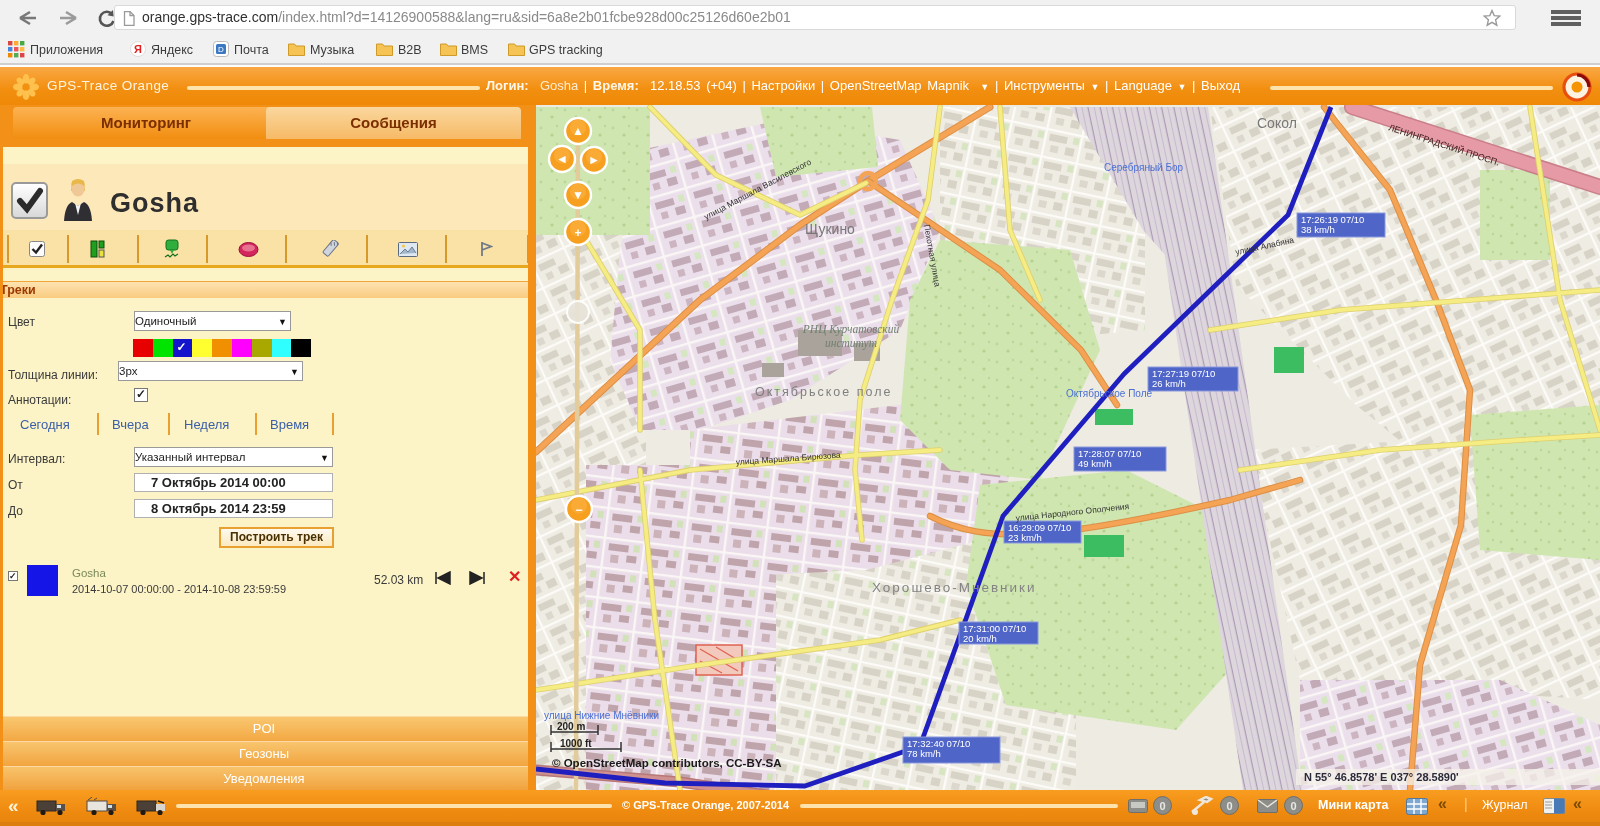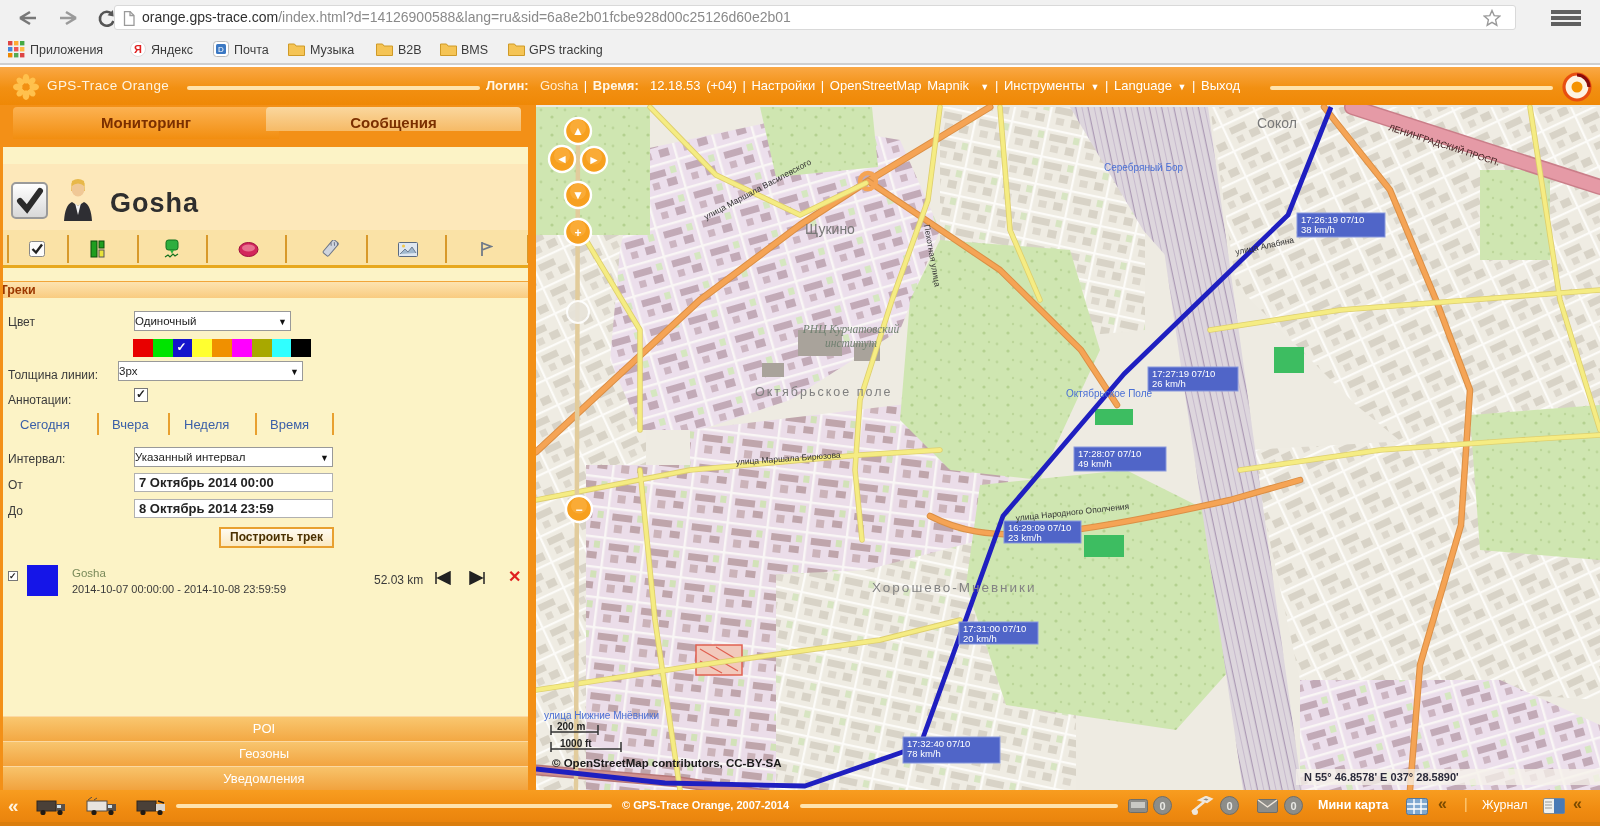--- a/index.html
+++ b/index.html
@@ -3,21 +3,21 @@
 <style>
 *{margin:0;padding:0;box-sizing:border-box}
 body{width:1600px;height:826px;position:relative;font-family:"Liberation Sans",sans-serif;overflow:hidden;background:#fff}
 .abs{position:absolute}
 
 .bkm{position:absolute;top:9px;font-size:12.5px;color:#3c3c3c;font-family:"Liberation Sans",sans-serif}
 
 .lbl{font-size:12px;color:#3a3a3a}
 .sel{position:absolute;height:20px;background:#fff;border:1px solid #999;font-size:11.5px;color:#222;line-height:18px;padding-left:0}
 .sel .ar{position:absolute;right:3px;top:1px;font-size:9px;color:#111}
-.inp{position:absolute;height:19px;background:#fff;border:1px solid #b0b0b0;font-size:13px;font-weight:bold;color:#222;line-height:17px;padding-left:4px;white-space:nowrap}
+.inp{position:absolute;height:19px;background:#fff;border:1px solid #b0b0b0;font-size:13px;font-weight:bold;color:#222;line-height:17px;padding-left:16px;white-space:nowrap}
 .btl{font-size:13px;color:#3a5fa8}
 .vsep{position:absolute;width:2px;height:22px;background:#e8a030}
 .pbar{position:absolute;left:0;width:528px;height:25px;border-top:1px solid #fcd9a2;text-align:center;line-height:24px;font-size:13px;color:#fff}
 
 .fcirc{position:absolute;top:6px;width:19px;height:19px;border-radius:50%;background:#8d8d89;border:1.5px solid #6e6e6a;color:#e8e8e4;font-size:11px;font-weight:bold;text-align:center;line-height:19px}
 </style></head>
 <body>
 
 <div class="abs" style="left:0;top:0;width:1600px;height:34px;background:#f1f1f1">
   <svg class="abs" style="left:16px;top:8px" width="100" height="20" viewBox="0 0 100 20">
@@ -318,21 +318,21 @@
     <g>
       <circle cx="43" cy="404" r="13" fill="#f7a01f" stroke="#fff" stroke-width="2.4"></circle>
       <circle cx="43" cy="400.5" r="8" fill="#fbaf3f" opacity="0.75"></circle>
       <text x="43" y="409" font-size="12" font-weight="bold" fill="#fff" text-anchor="middle" font-family="Liberation Sans">−</text>
     </g>
 </svg>
 
 <div class="abs" style="left:0;top:105px;width:536px;height:685px;background:#fcf3c6">
   <div class="abs" style="left:0;top:0;width:536px;height:42px;background:#f39017"></div>
   <div class="abs" style="left:13px;top:2px;width:266px;height:32px;background:linear-gradient(#fcb252,#f28e10);border-top-left-radius:4px;border-top-right-radius:4px;text-align:center;line-height:32px;font-size:15px;font-weight:bold;color:#7b2f00">Мониторинг</div>
-  <div class="abs" style="left:266px;top:2px;width:255px;height:24px;background:linear-gradient(#fad79e,#f6ba66);border-top-left-radius:4px;border-top-right-radius:4px;text-align:center;line-height:32px;font-size:15px;font-weight:bold;color:#7b2f00">Сообщения</div>
+  <div class="abs" style="left:266px;top:2px;width:255px;height:32px;background:linear-gradient(#fad79e,#f6ba66);border-top-left-radius:4px;border-top-right-radius:4px;text-align:center;line-height:32px;font-size:15px;font-weight:bold;color:#7b2f00">Сообщения</div>
   <div class="abs" style="left:0;top:59px;width:528px;height:66px;background:#fde8ba"></div>
   <div class="abs" style="left:11px;top:77px;width:37px;height:37px;background:linear-gradient(#ffffff,#d8d8d8);border:2px solid #9a9a9a;border-radius:5px">
     <svg width="33" height="33" viewBox="0 0 33 33">
         <path d="M7 17 L14 25 L27 7" stroke="#2b2b2b" stroke-width="6" fill="none" stroke-linecap="round"></path>
       </svg>
   </div>
   <svg class="abs" style="left:62px;top:74px" width="32" height="42" viewBox="0 0 32 42">
     <path d="M10 2 Q16 -2 22 2 L23 12 H9 Z" fill="#e8b84a"></path>
     <ellipse cx="16" cy="10" rx="6.5" ry="7.5" fill="#f0c896"></ellipse>
     <path d="M9.5 7 Q16 2 22.5 7 L22.5 4 Q16 0 9.5 4 Z" fill="#e8b84a"></path>

